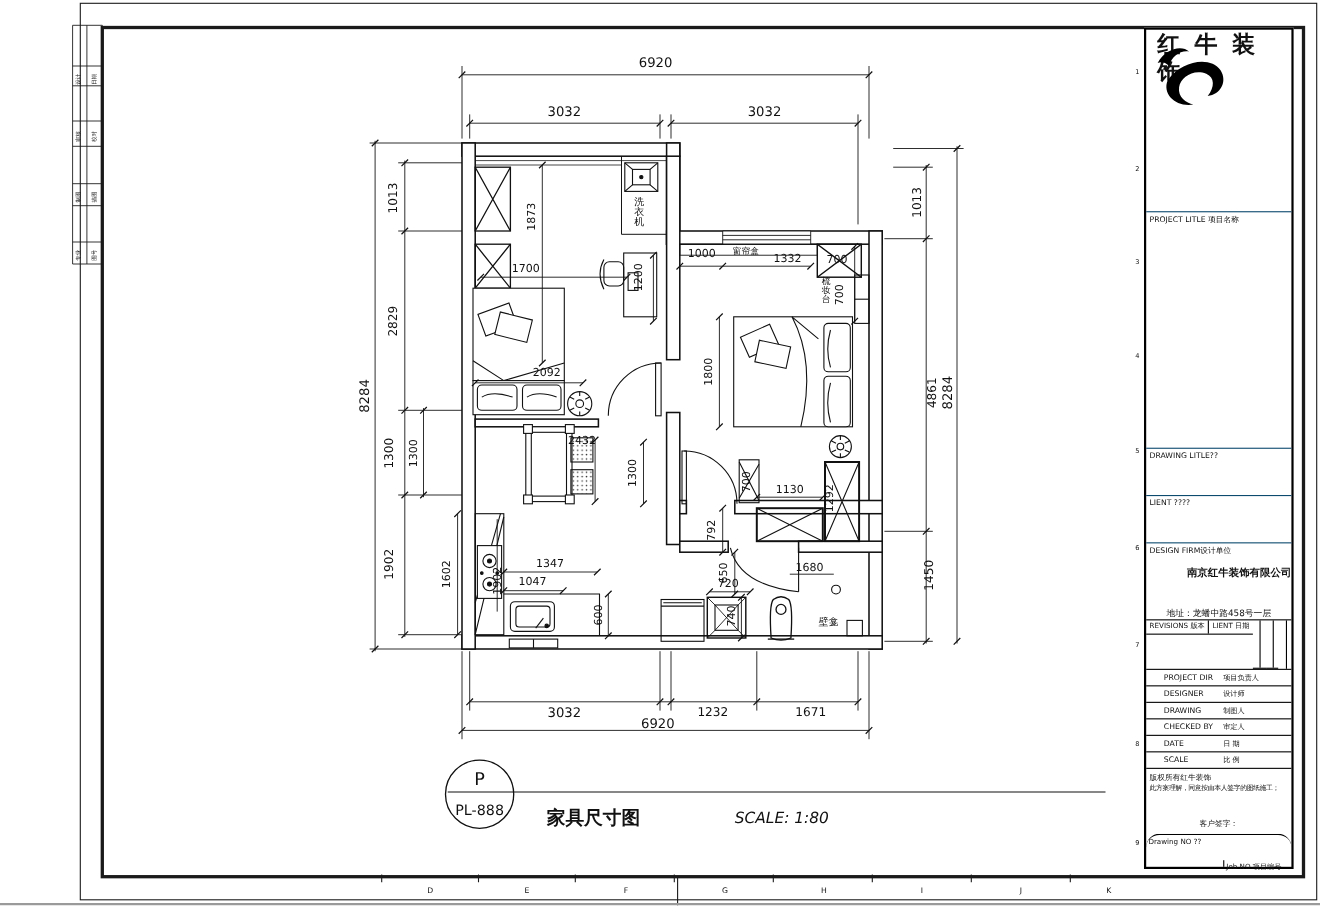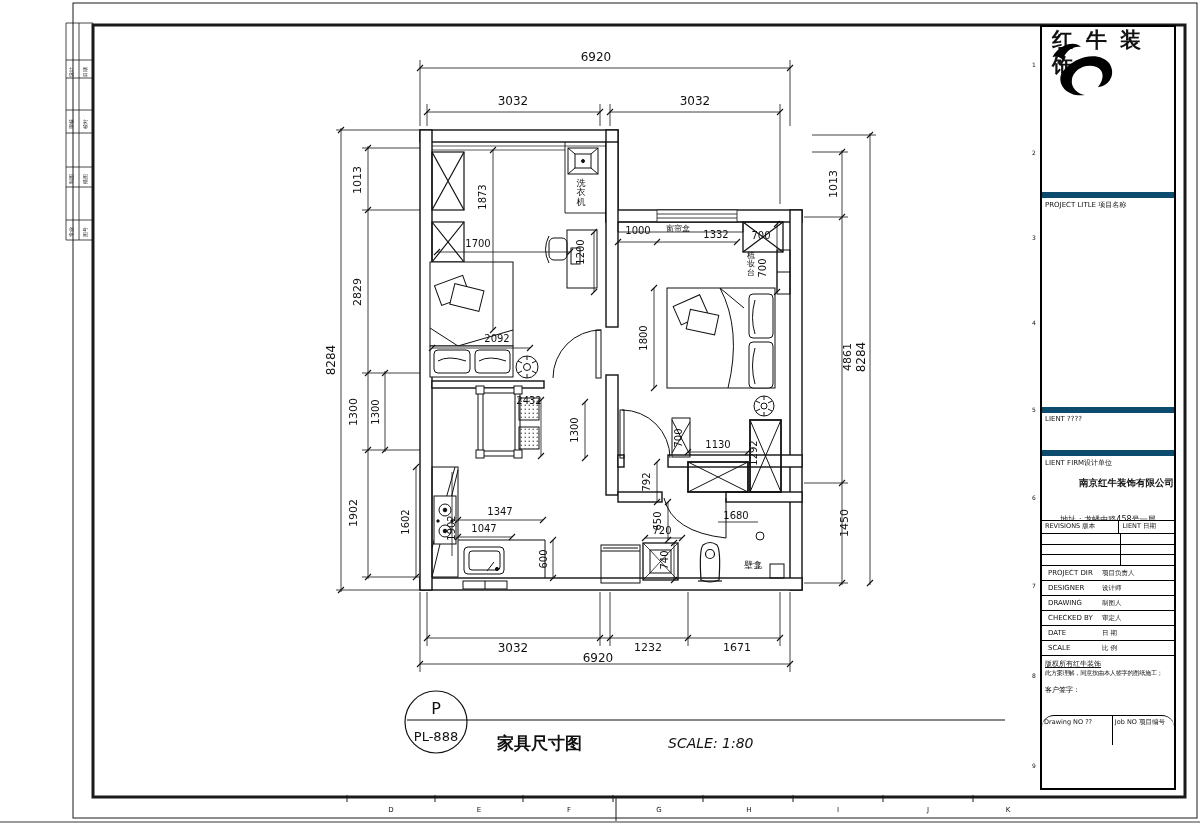--- a/index.html
+++ b/index.html
@@ -7,45 +7,45 @@
          font-family:"DejaVu Sans","Liberation Sans",sans-serif;color:#111;}
   .sheet svg{position:absolute;left:0;top:0;}
   svg text{fill:#111;font-family:"DejaVu Sans","Liberation Sans",sans-serif;}
   
   .tb{position:absolute;left:1040px;top:25px;width:136px;height:765px;border:2px solid #000;
       box-sizing:border-box;background:#fff;}
   .tb *{box-sizing:border-box;}
   .tb-logo{height:165px;overflow:hidden;}
   .logo-svg{display:block;margin:10px auto 0;width:78px;height:64px;}
   .tb-name{font-size:21px;font-weight:bold;letter-spacing:13px;line-height:1.25;padding-left:10px;}
-  .tb-sec{border-top:6px solid #0c4a6e;position:relative;overflow:hidden;}
+  .tb-sec{border-top:1px solid #0c4a6e;position:relative;overflow:hidden;}
   .tb-label{display:block;font-size:7px;padding:2px 3px;white-space:nowrap;}
   .tb-project{height:215px;}
   .tb-drawing{height:43px;}
   .tb-client{height:43px;}
   .tb-firm{height:70px;}
   .tb-firm-name{font-size:9.5px;font-weight:bold;text-align:right;margin-top:7px;white-space:nowrap;}
   .tb-firm-addr{font-size:8px;text-align:center;margin-top:24px;white-space:nowrap;}
-  .tb-rev{height:45px;border-top:1px solid #000;display:flex;flex-direction:column;}
+  .tb-rev{height:45px;border-top:1px solid #000;display:flex;flex-direction:row;}
   .tb-rev-head{display:flex;height:13px;border-bottom:1px solid #000;}
   .tb-rev-head span{font-size:6.5px;padding:1px 3px;white-space:nowrap;}
   .tb-rev-head .c1,.tb-rev-row .c1{flex:1.45;border-right:1px solid #000;}
   .tb-rev-head .c2,.tb-rev-row .c2{flex:1;}
   .tb-rev-row{display:flex;flex:1;border-bottom:1px solid #000;}
   .tb-rev-row:last-child{border-bottom:none;}
-  .tb-row{height:15px;border-top:1px solid #000;display:flex;align-items:center;padding:0 6px;}
+  .tb-row{height:15px;border-top:1px solid #000;display:flex;align-items:center;padding:0 16px;}
   .tb-row .en{font-size:7px;width:54px;white-space:nowrap;}
   .tb-row .cn{font-size:6.5px;white-space:nowrap;}
   .tb-notes{height:60px;border-top:1px solid #000;padding:3px;}
-  .tb-notes .l1{font-size:7px;white-space:nowrap;text-decoration:underline;}
+  .tb-notes .l1{font-size:7px;white-space:nowrap;}
   .tb-notes .l2{font-size:6.2px;letter-spacing:-.3px;white-space:nowrap;}
-  .tb-notes .l3{font-size:7px;margin-top:7px;}
+  .tb-notes .l3{font-size:7px;margin-top:23px;text-align:center;}
   .tb-bottom{height:30px;border-top:1px solid #000;display:flex;border-radius:12px;}
   .tb-bottom .cell{flex:1.15;font-size:6.5px;padding:2px;white-space:nowrap;}
-  .tb-bottom .cell2{flex:1;border-left:1px solid #000;}
+  .tb-bottom .cell2{flex:1;border-left:1px solid #000;margin-top:23px;}
 </style>
 </head>
 <body>
 
 <div class="sheet">
 
 <svg width="1200" height="824" viewBox="0 0 1200 824">
   <defs>
     <pattern id="dots" width="4" height="4" patternUnits="userSpaceOnUse">
       <circle cx="1.2" cy="1.2" r="0.7" fill="#333"></circle>
@@ -321,25 +321,28 @@
   <div class="tb-logo">
     <svg class="logo-svg" viewBox="0 0 120 96">
       <path d="M16,30 C26,10 50,4 60,14 C48,12 36,20 32,34 C26,28 20,28 16,30 Z" fill="#000"></path>
       <path d="M30,54 C50,26 90,20 104,40 C114,56 104,74 86,76 C96,64 96,50 84,45 C66,38 48,50 46,64 C44,78 56,86 66,88 C42,92 22,74 30,54 Z" fill="#000"></path>
     </svg>
     <div class="tb-name">红牛装饰</div>
   </div>
   <div class="tb-sec tb-project">
     <span class="tb-label">PROJECT LITLE 项目名称</span>
   </div>
+  <div class="tb-sec tb-drawing">
+    <span class="tb-label">DRAWING LITLE??</span>
+  </div>
   <div class="tb-sec tb-client">
     <span class="tb-label">LIENT ????</span>
   </div>
   <div class="tb-sec tb-firm">
-    <span class="tb-label">LIENT FIRM设计单位</span>
+    <span class="tb-label">DESIGN FIRM设计单位</span>
     <div class="tb-firm-name">南京红牛装饰有限公司</div>
     <div class="tb-firm-addr">地址：龙蟠中路458号一层</div>
   </div>
   <div class="tb-rev">
     <div class="tb-rev-head">
       <span class="c1">REVISIONS 版本</span>
       <span class="c2">LIENT 日期</span>
     </div>
     <div class="tb-rev-row">
           <span class="c1"></span>

